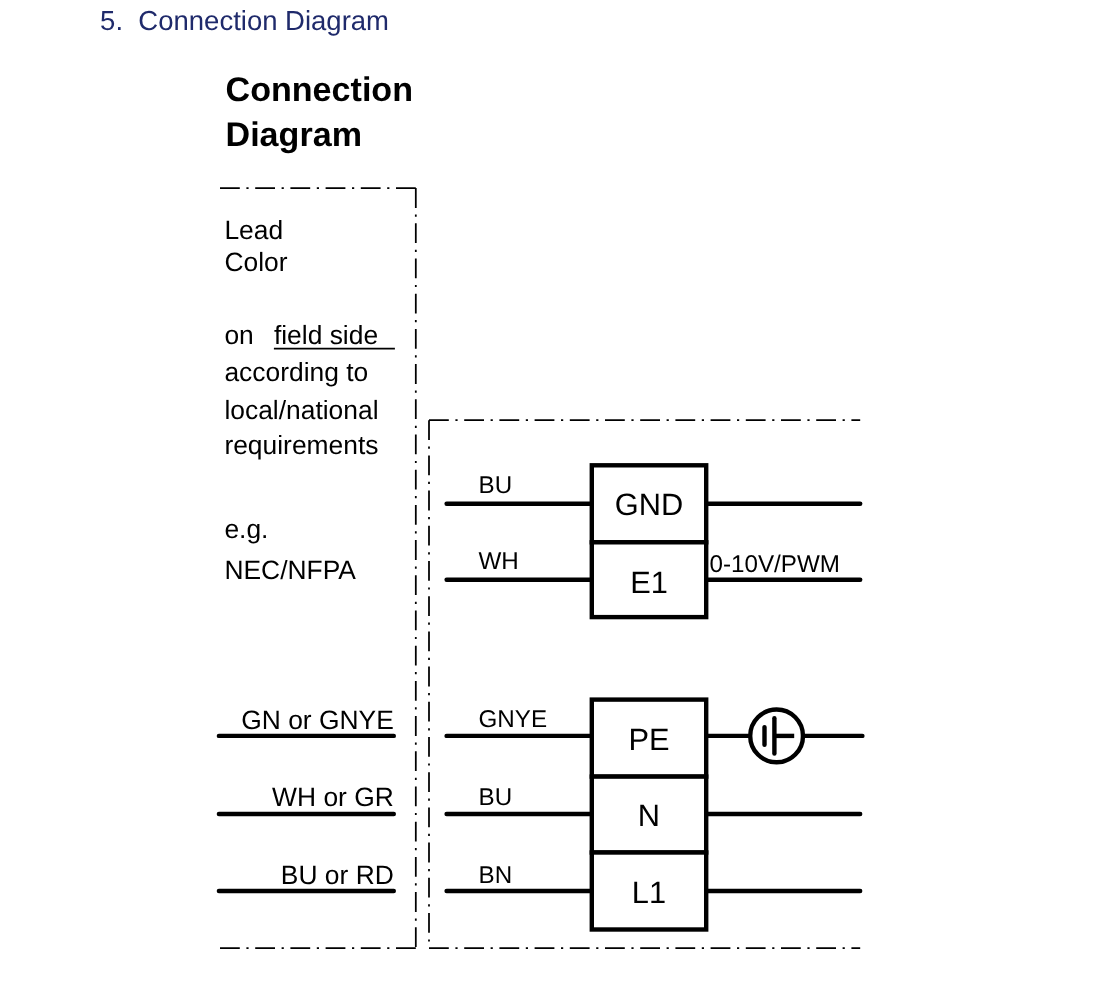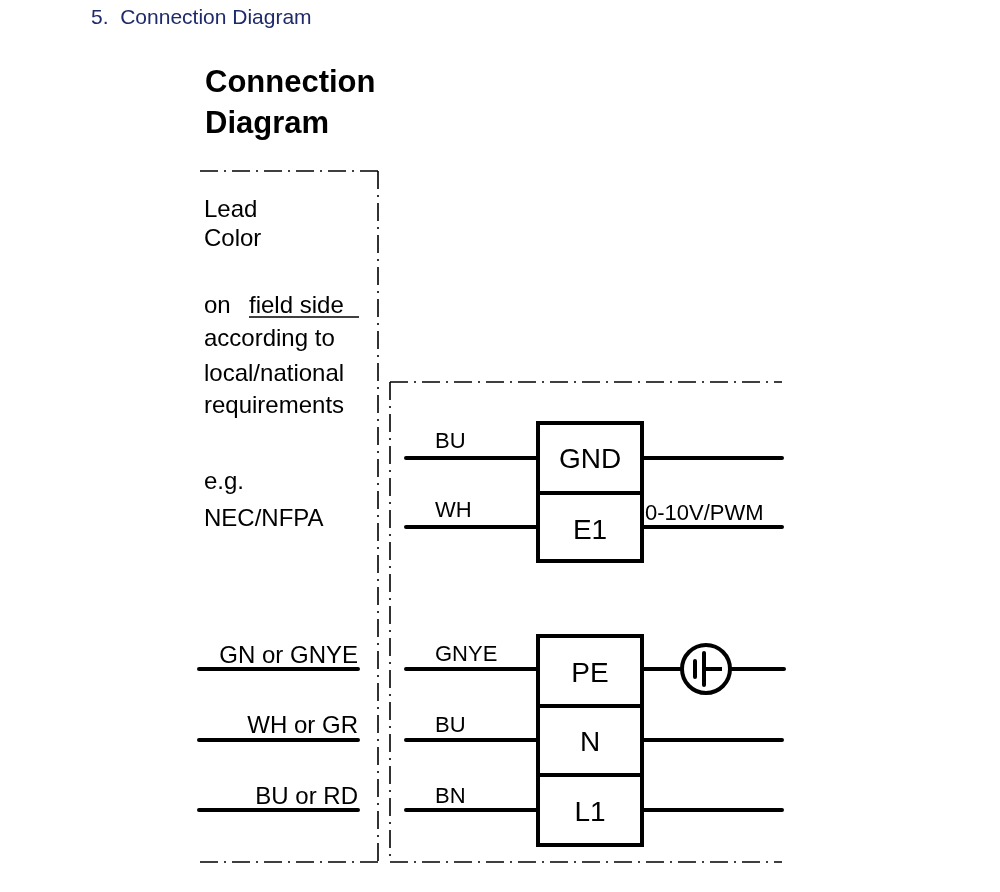--- a/index.html
+++ b/index.html
@@ -1,17 +1,17 @@
 <!DOCTYPE html>
 <html><head>
   <meta charset="utf-8">
   <style>
     html, body { margin: 0; padding: 0; background: #ffffff; }
     body { width: 1000px; height: 892px; position: relative; overflow: hidden; font-family: "Liberation Sans", sans-serif; }
-    .section-title { position: absolute; left: 91px; top: 5px; font-size: 21px; color: #1f2a6b; white-space: pre; }
+    .section-title { position: absolute; left: 91px; top: 5px; font-size: 25px; color: #1f2a6b; white-space: pre; }
     svg { position: absolute; left: 0; top: 0; }
     .txt { font-family: "Liberation Sans", sans-serif; fill: #000; }
     .wire { stroke: #000; stroke-width: 4; stroke-linecap: round; }
     .box { fill: #fff; stroke: #000; stroke-width: 4; }
     .dash { stroke: #000; stroke-width: 1.6; fill: none; stroke-dasharray: 18 6 2 6; }
   </style>
 </head>
 <body>
 
 <div class="section-title"><span>5.</span>  <span>Connection Diagram</span></div>

